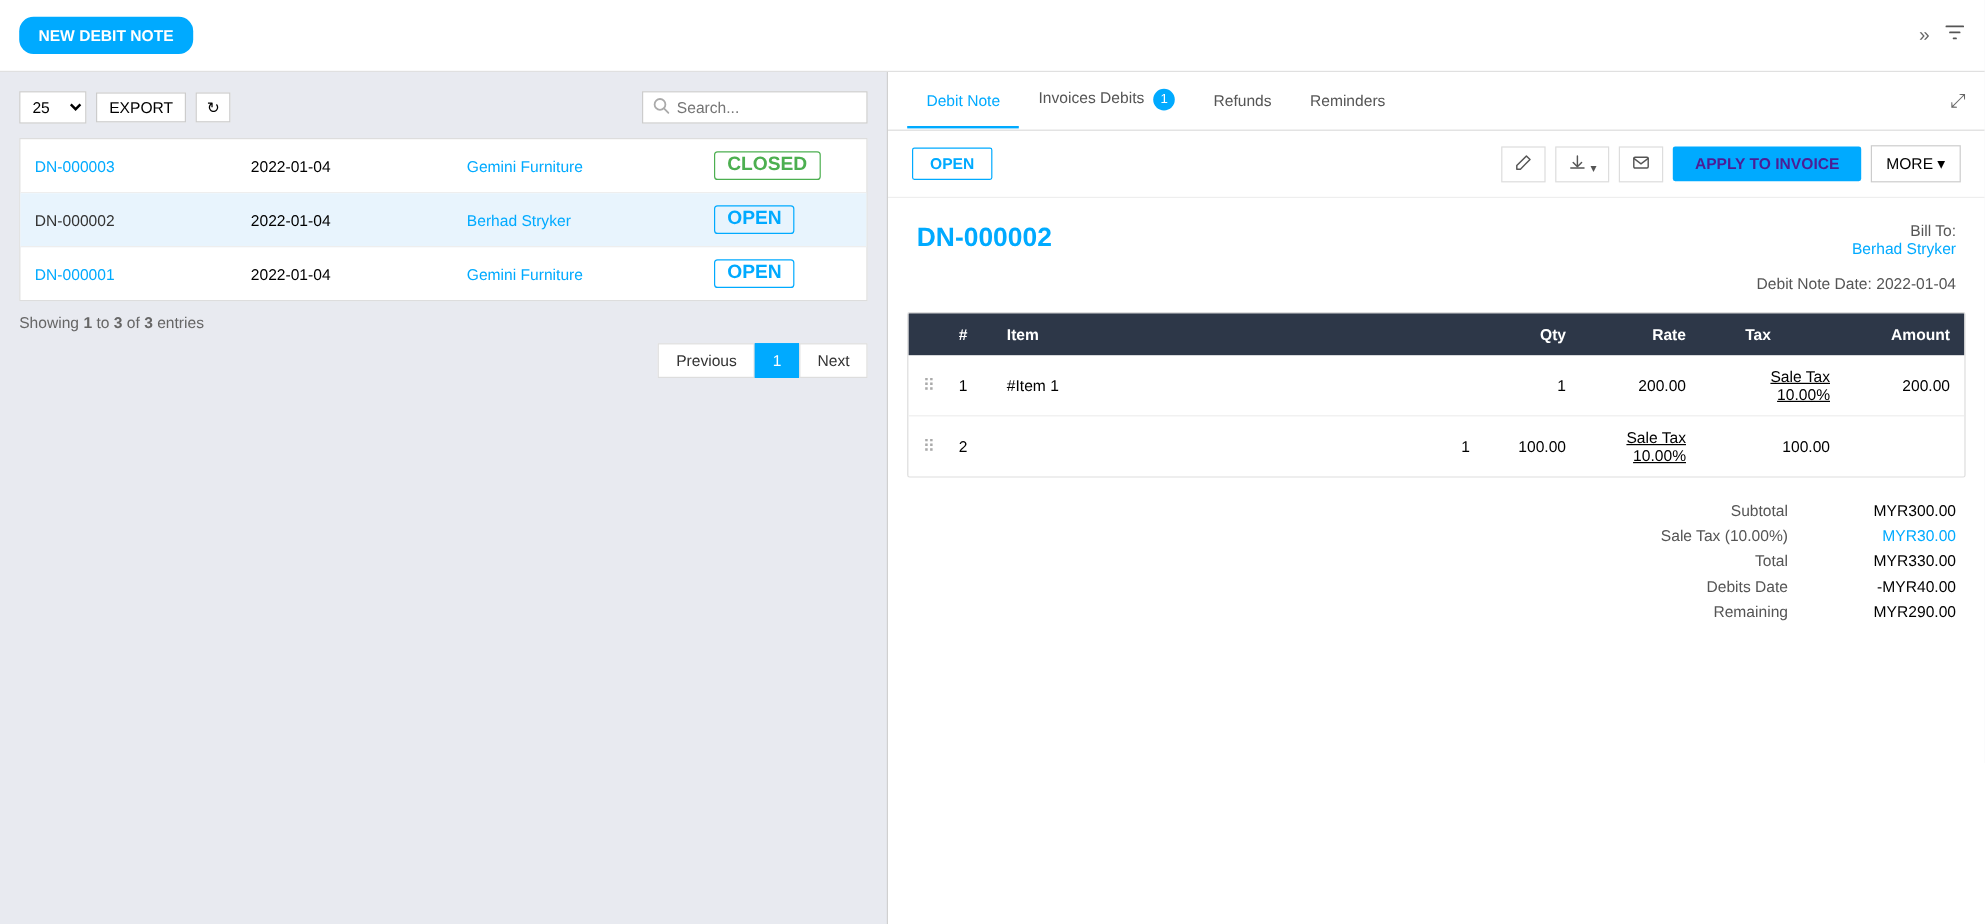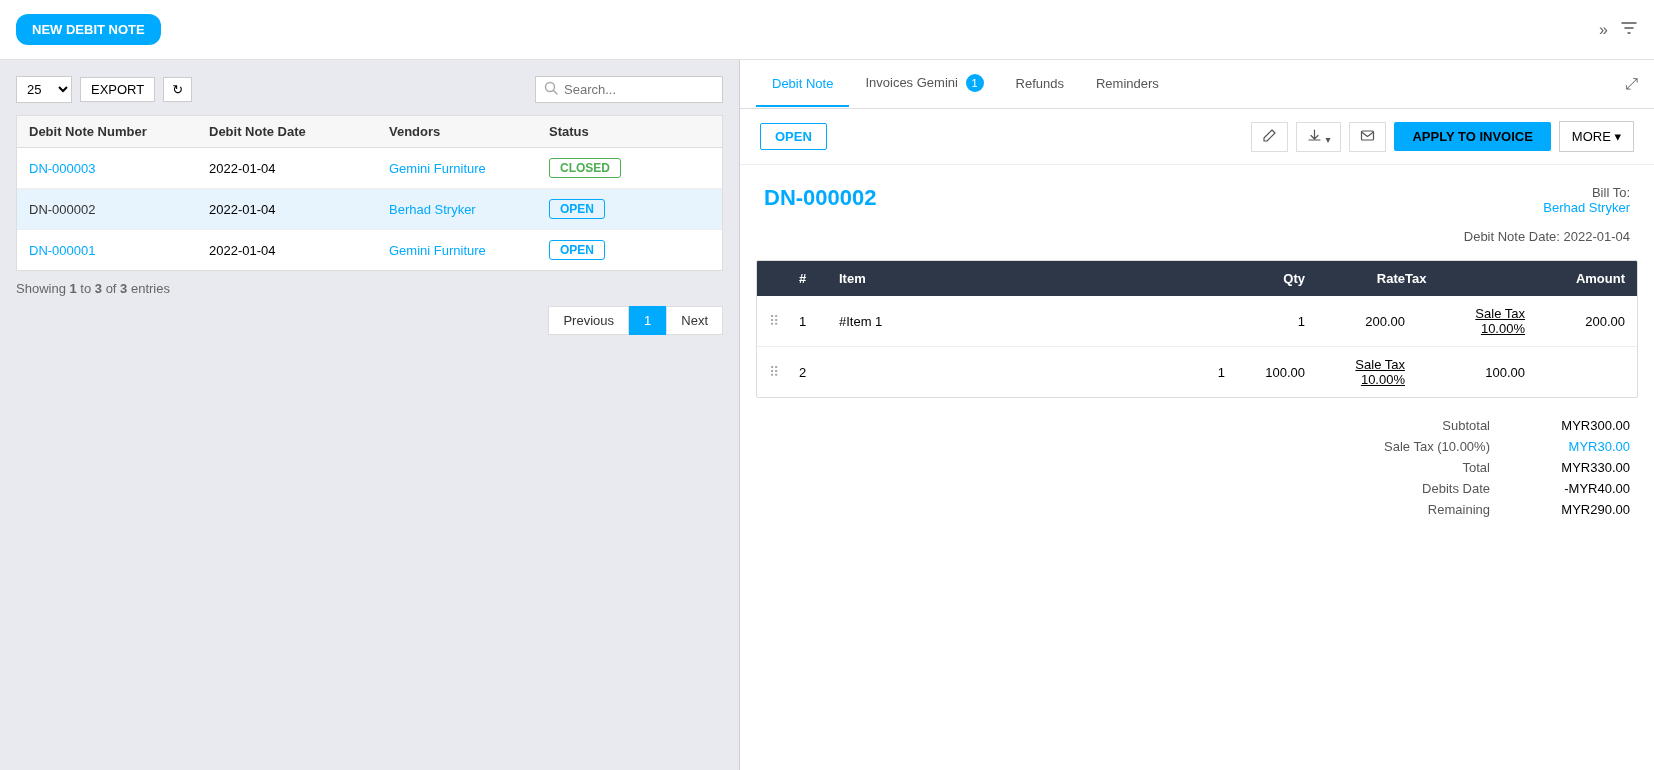--- a/index.html
+++ b/index.html
@@ -114,22 +114,23 @@
       align-items: center;
     }
     .table-row:last-child { border-bottom: none; }
     .table-row.selected { background: #e8f4fd; }
     .link-blue { color: #00aaff; cursor: pointer; text-decoration: none; }
 
     .status-badge {
       display: inline-block;
       padding: 2px 10px;
       border-radius: 3px;
-      font-size: 12px;
-      font-weight: bold;
+      font-size: 16px;
+      font-weight: bold;
+      margin-left: 46px;
     }
     .status-closed {
       border: 1.5px solid #4caf50;
       color: #4caf50;
     }
     .status-open {
       border: 1.5px solid #00aaff;
       color: #00aaff;
     }
 
@@ -229,21 +230,21 @@
     .toolbar-icon-btn {
       background: none;
       border: 1px solid #ddd;
       padding: 5px 10px;
       cursor: pointer;
       font-size: 14px;
       color: #555;
     }
     .apply-invoice-btn {
       background: #00aaff;
-      color: #000000;
+      color: #4c1d95;
       border: none;
       padding: 7px 18px;
       font-size: 13px;
       font-weight: bold;
       cursor: pointer;
       border-radius: 2px;
     }
     .more-btn {
       background: #fff;
       border: 1px solid #ccc;
@@ -357,26 +358,20 @@
           <svg width="14" height="14" viewBox="0 0 14 14" fill="none">
             <circle cx="6" cy="6" r="4.5" stroke="#aaa" stroke-width="1.5"></circle>
             <line x1="9.5" y1="9.5" x2="13" y2="13" stroke="#aaa" stroke-width="1.5" stroke-linecap="round"></line>
           </svg>
         </span>
         <input class="search-input" type="text" placeholder="Search..." style="">
       </div>
     </div>
 
     <div class="table-container">
-      <div class="table-header">
-        <span>Debit Note Number</span>
-        <span>Debit Note Date</span>
-        <span>Vendors</span>
-        <span>Status</span>
-      </div>
 
       <div class="table-row">
         <span class="link-blue">DN-000003</span>
         <span>2022-01-04</span>
         <span class="link-blue">Gemini Furniture</span>
         <span><span class="status-badge status-closed">CLOSED</span></span>
       </div>
 
       <div class="table-row selected">
         <span style="color:#333;">DN-000002</span>
@@ -404,21 +399,21 @@
     </div>
   </div>
 
   <div class="right-panel">
 
     <div class="tabs-bar">
       <div class="tab active">
         <span>Debit Note</span>
       </div>
       <div class="tab">
-        <span>Invoices Gemini</span>
+        <span>Invoices Debits</span>
         <span class="tab-badge">1</span>
       </div>
       <div class="tab">
         <span>Refunds</span>
       </div>
       <div class="tab">
         <span>Reminders</span>
       </div>
       <span class="expand-icon">⤢</span>
     </div>
@@ -461,21 +456,21 @@
       <span>2022-01-04</span>
     </div>
 
     <div class="items-table">
       <div class="items-header">
         <span></span>
         <span>#</span>
         <span>Item</span>
         <span style="text-align:right;">Qty</span>
         <span style="text-align:right;">Rate</span>
-        <span style="text-align:left;">Tax</span>
+        <span style="text-align:center;">Tax</span>
         <span style="text-align:right;">Amount</span>
       </div>
 
       <div class="items-row">
         <span class="drag-handle">⠿</span>
         <span>1</span>
         <span>#Item 1</span>
         <span style="text-align:right;">1</span>
         <span style="text-align:right;">200.00</span>
         <span class="tax-cell" style="text-align:right;align-items:flex-end;">

